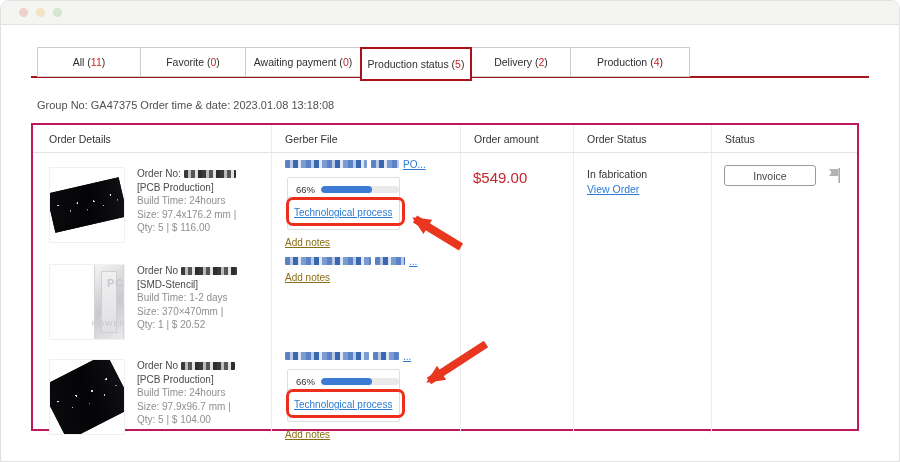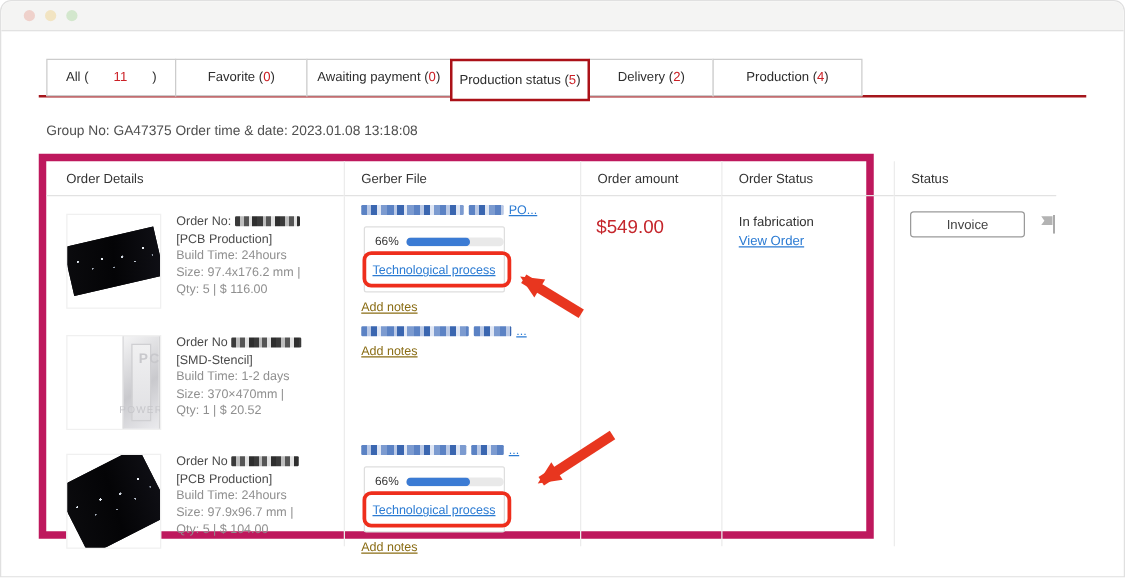--- a/index.html
+++ b/index.html
@@ -8,28 +8,28 @@
   .titlebar { height:24px; background:#f4f4f3; border-bottom:1px solid #e2e2e2; display:flex; align-items:center; padding-left:18px; gap:8px; }
   .dot { width:9px; height:9px; border-radius:50%; }
   .dot.r { background:#efd1cb; } .dot.y { background:#f2e4c2; } .dot.g { background:#d3e7cd; }
 
   
   .tabs-wrap { position:relative; margin:22px 30px 0 30px; height:36px; }
   .redline { position:absolute; top:29px; left:0; right:0; height:2px; background:#a5161c; }
   .tabs { display:flex; align-items:flex-start; position:relative; margin-left:6px; }
   .tab { background:#fff; border:1px solid #ccc; margin-left:-1px; height:30px; display:flex; align-items:center; justify-content:center; font-size:10.5px; color:#2e2e2e; cursor:default; white-space:nowrap; }
   .tab:first-child { margin-left:0; }
-  .tab.t0{width:104px;gap:20px;} .tab.t1{width:106px;} .tab.t2{width:116px;} .tab.t4{width:100px;} .tab.t5{width:120px;}
+  .tab.t0{width:104px;} .tab.t1{width:106px;} .tab.t2{width:116px;} .tab.t4{width:100px;} .tab.t5{width:120px;}
   .tab.active { border:2px solid #ab1118; height:34px; width:112px; z-index:2; background:#fff; position:relative; }
   .cnt { color:#cb2026; }
 
   .group-line { margin:16px 30px 0 36px; font-size:11px; color:#4f4f4f; }
 
   
-  .table { position:relative; margin:12px 30px 0 30px; width:668px; height:308px; border:6px solid #be185d; display:grid; grid-template-columns:238px 189px 113px 138px 1fr; grid-template-rows:28px 1fr; background:#fff; }
+  .table { position:relative; margin:12px 30px 0 30px; width:828px; height:308px; border:2px solid #be185d; display:grid; grid-template-columns:238px 189px 113px 138px 1fr; grid-template-rows:28px 1fr; background:#fff; }
   .th { border-bottom:1px solid #e2e2e2; font-size:10.5px; color:#333; display:flex; align-items:center; padding-left:13px; }
   .th:first-child { padding-left:16px; }
   .cell { border-left:1px solid #ececec; }
   .cell.first { border-left:none; }
   .th + .th, .th.bl { border-left:1px solid #ececec; }
 
   
   .o-row { display:flex; padding:14px 6px 0 16px; }
   .o-row.r0 { height:97px; } .o-row.r1 { height:95px; } .o-row.r2 { height:88px; }
   .thumb { width:76px; height:76px; border:1px solid #f0f0f0; background:#fff; overflow:hidden; display:flex; align-items:center; justify-content:center; flex:0 0 76px; }

